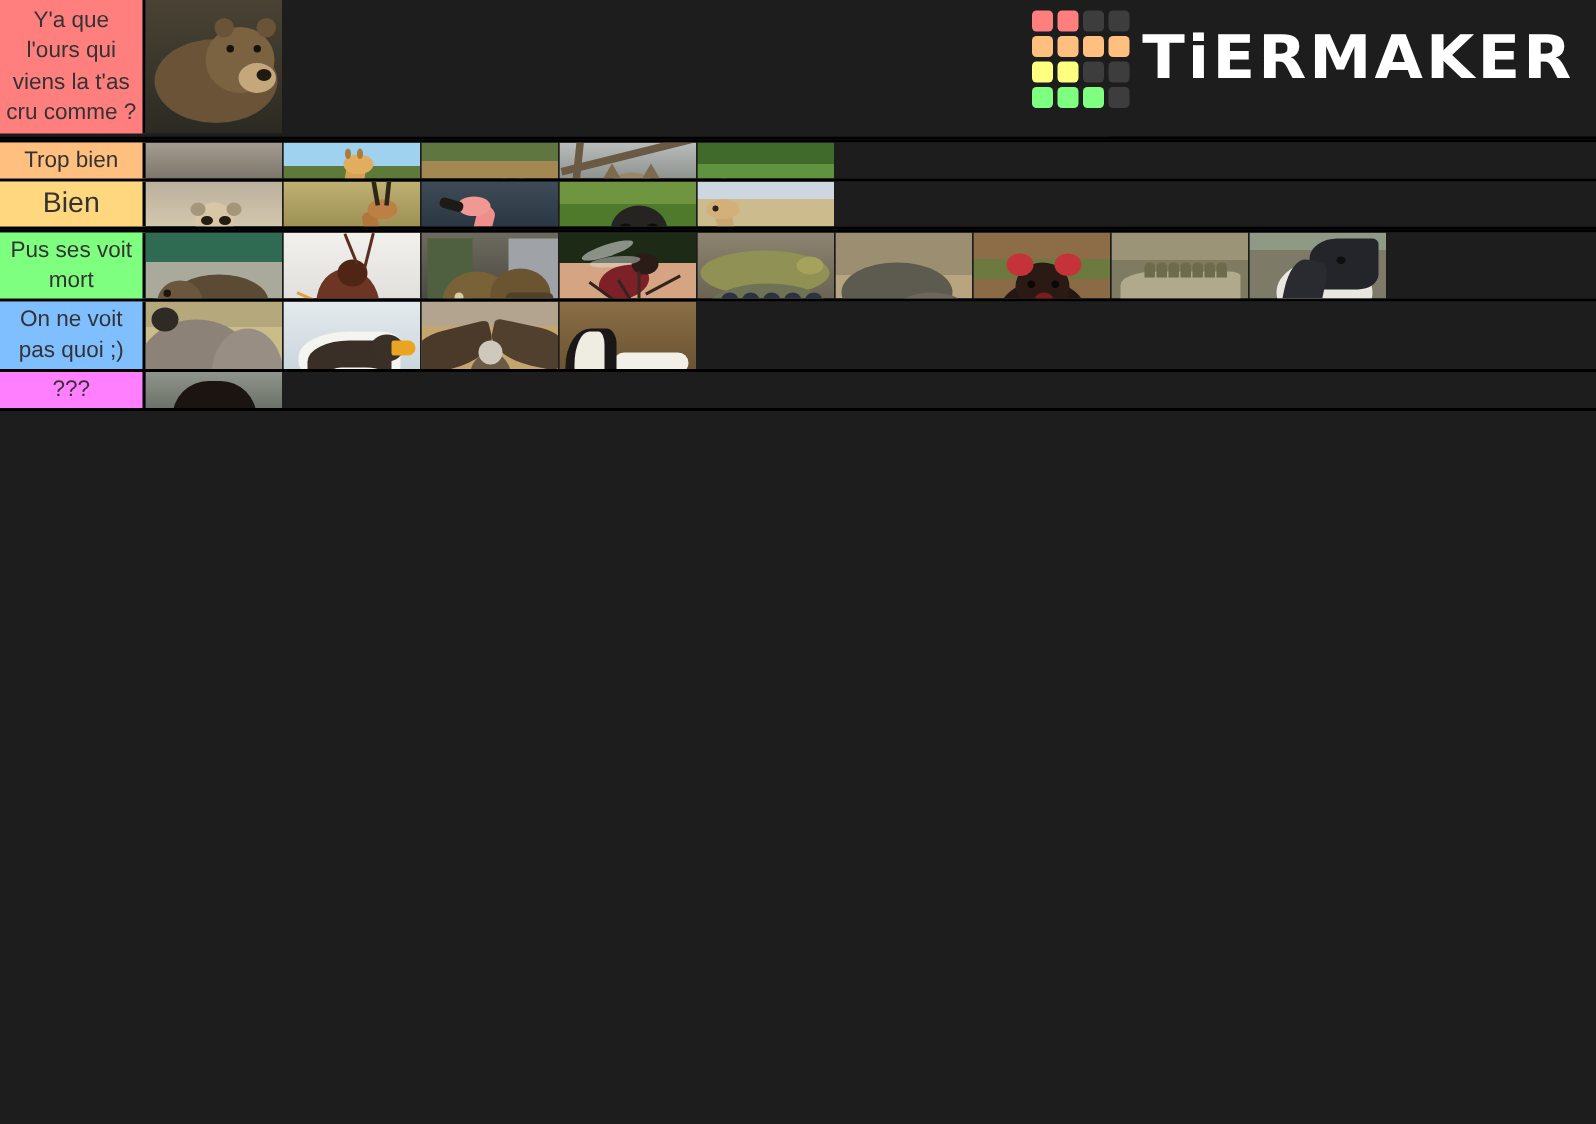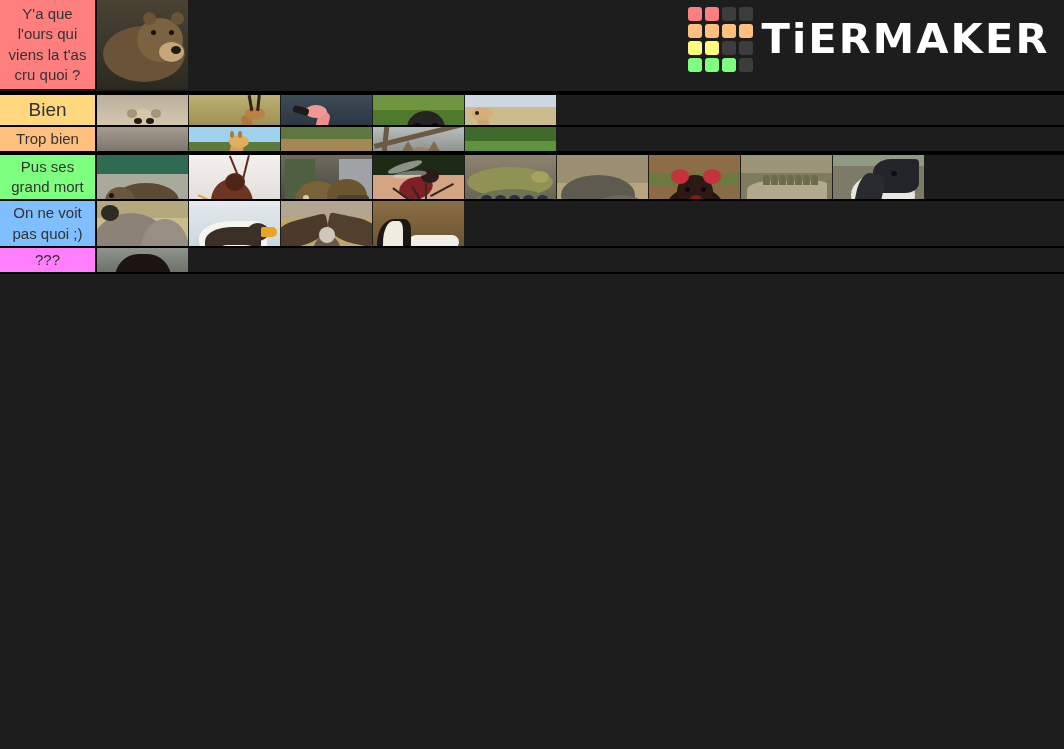--- a/index.html
+++ b/index.html
@@ -99,21 +99,21 @@
   .e  { border-radius: 50%; }
 </style>
 </head>
 <body>
 
 <div id="app">
 
   <div class="header-row">
     <div id="header-tier">
         <div class="tier-row" style="border-bottom: none; height: 91px; width: 740px; flex: 1 1 0%; position: absolute; left: 0px; top: 0px;">
-          <div class="tier-label" style="background: rgb(255, 127, 127); height: 89px;">Y'a que l'ours qui viens la t'as cru quoi ?</div>
+          <div class="tier-label" style="background: rgb(255, 127, 127); height: 89px;">Y'a que l'ours qui viens la t'as cru comme ?</div>
           <div class="tier-items" style="height: 89px;">
             <div class="item">
               <div class="sh bg" style="background:linear-gradient(#4a4334,#2b2a22)"></div>
               <div class="sh sh e" style="left:6px;top:26px;width:82px;height:56px;background:#6b5338"></div>
               <div class="sh sh e" style="left:40px;top:18px;width:46px;height:44px;background:#7b6241"></div>
               <div class="sh sh e" style="left:46px;top:12px;width:13px;height:13px;background:#6b5338"></div>
               <div class="sh sh e" style="left:74px;top:12px;width:13px;height:13px;background:#6b5338"></div>
               <div class="sh sh e" style="left:62px;top:42px;width:25px;height:20px;background:#c4a87c"></div>
               <div class="sh sh e" style="left:74px;top:46px;width:10px;height:8px;background:#211a12"></div>
               <div class="sh sh e" style="left:54px;top:30px;width:5px;height:5px;background:#17120c"></div>
@@ -221,20 +221,53 @@
             <div class="sh sh e" style="left:6px;top:34px;width:60px;height:52px;background:#c75a1c"></div>
             <div class="sh sh" style="left:10px;top:18px;width:0;height:0;border-left:10px solid transparent;border-right:10px solid transparent;border-bottom:24px solid #a9441a"></div>
             <div class="sh sh" style="left:38px;top:16px;width:0;height:0;border-left:10px solid transparent;border-right:10px solid transparent;border-bottom:24px solid #b84c1b"></div>
             <div class="sh sh e" style="left:44px;top:46px;width:44px;height:26px;background:#e8e5dc"></div>
             <div class="sh sh e" style="left:78px;top:50px;width:12px;height:9px;background:#23201c"></div>
             <div class="sh sh e" style="left:46px;top:38px;width:11px;height:8px;background:#2d2419"></div>
           </div>
         </div>
       </div>
       <div class="tier-row">
+        <div class="tier-label" style="background: rgb(255, 191, 127);">Trop bien</div>
+        <div class="tier-items">
+          <div class="item">
+            <div class="sh bg" style="background:linear-gradient(#a49c90,#7d766c)"></div>
+            <div class="sh sh e" style="left:10px;top:24px;width:72px;height:64px;background:#3c332b"></div>
+          </div>
+          <div class="item">
+            <div class="sh bg" style="background:linear-gradient(#9fd2ef 0 64%,#5e7a3a 64%)"></div>
+            <div class="sh sh" style="left:40px;top:14px;width:13px;height:34px;background:#d7a353;border-radius:5px;transform:rotate(8deg)"></div>
+            <div class="sh sh e" style="left:40px;top:8px;width:20px;height:13px;background:#e0ae5e"></div>
+            <div class="sh sh e" style="left:41px;top:4px;width:4px;height:7px;background:#a87c3a"></div>
+            <div class="sh sh e" style="left:49px;top:4px;width:4px;height:7px;background:#a87c3a"></div>
+          </div>
+          <div class="item">
+            <div class="sh bg" style="background:linear-gradient(#5f7641 0 52%,#a38853 52%)"></div>
+            <div class="sh sh e" style="left:48px;top:24px;width:38px;height:36px;background:#9a8f83"></div>
+            <div class="sh sh e" style="left:44px;top:24px;width:22px;height:30px;background:#837a6e"></div>
+          </div>
+          <div class="item">
+            <div class="sh bg" style="background:linear-gradient(#b9bdbb,#8e9390)"></div>
+            <div class="sh sh" style="left:0;top:6px;width:100%;height:5px;background:#6a5a44;transform:rotate(-14deg)"></div>
+            <div class="sh sh" style="left:10px;top:0;width:5px;height:100%;background:#6a5a44;transform:rotate(6deg)"></div>
+            <div class="sh sh e" style="left:30px;top:20px;width:36px;height:30px;background:#9c8564"></div>
+            <div class="sh sh" style="left:28px;top:14px;width:0;height:0;border-left:7px solid transparent;border-right:7px solid transparent;border-bottom:12px solid #7e6a4c"></div>
+            <div class="sh sh" style="left:54px;top:14px;width:0;height:0;border-left:7px solid transparent;border-right:7px solid transparent;border-bottom:12px solid #7e6a4c"></div>
+          </div>
+          <div class="item">
+            <div class="sh bg" style="background:linear-gradient(#3f6a2c 0 60%,#5f9340 60%)"></div>
+            <div class="sh sh e" style="left:4px;top:24px;width:28px;height:28px;background:#e5a03d"></div>
+          </div>
+        </div>
+      </div>
+      <div class="tier-row">
         <div class="tier-label sz-lg" style="background: rgb(255, 215, 127);">Bien</div>
         <div class="tier-items">
           <div class="item">
             <div class="sh bg" style="background:linear-gradient(#bbb09c,#d3c7ad)"></div>
             <div class="sh sh e" style="left:30px;top:28px;width:34px;height:54px;background:#c9b896"></div>
             <div class="sh sh e" style="left:33px;top:14px;width:26px;height:26px;background:#d8c7a4"></div>
             <div class="sh sh e" style="left:30px;top:14px;width:10px;height:9px;background:#a5957a"></div>
             <div class="sh sh e" style="left:54px;top:14px;width:10px;height:9px;background:#a5957a"></div>
             <div class="sh sh e" style="left:37px;top:23px;width:8px;height:6px;background:#241c13"></div>
             <div class="sh sh e" style="left:49px;top:23px;width:8px;height:6px;background:#241c13"></div>
@@ -256,53 +289,20 @@
             <div class="sh bg" style="background:linear-gradient(#6f9540 0 50%,#4f7a2c 50%)"></div>
             <div class="sh sh e" style="left:34px;top:16px;width:38px;height:34px;background:#262422"></div>
             <div class="sh sh e" style="left:40px;top:28px;width:8px;height:6px;background:#0f0d0c"></div>
             <div class="sh sh e" style="left:58px;top:28px;width:8px;height:6px;background:#0f0d0c"></div>
           </div>
           <div class="item">
             <div class="sh bg" style="background:linear-gradient(#cdd7e1 0 40%,#cbbb8d 40%)"></div>
             <div class="sh sh" style="left:14px;top:18px;width:11px;height:30px;background:#c9a770;border-radius:5px;transform:rotate(-12deg)"></div>
             <div class="sh sh e" style="left:6px;top:12px;width:22px;height:13px;background:#d3b07a"></div>
             <div class="sh sh e" style="left:10px;top:16px;width:4px;height:4px;background:#2b2317"></div>
-          </div>
-        </div>
-      </div>
-      <div class="tier-row">
-        <div class="tier-label" style="background: rgb(255, 191, 127);">Trop bien</div>
-        <div class="tier-items">
-          <div class="item">
-            <div class="sh bg" style="background:linear-gradient(#a49c90,#7d766c)"></div>
-            <div class="sh sh e" style="left:10px;top:24px;width:72px;height:64px;background:#3c332b"></div>
-          </div>
-          <div class="item">
-            <div class="sh bg" style="background:linear-gradient(#9fd2ef 0 64%,#5e7a3a 64%)"></div>
-            <div class="sh sh" style="left:40px;top:14px;width:13px;height:34px;background:#d7a353;border-radius:5px;transform:rotate(8deg)"></div>
-            <div class="sh sh e" style="left:40px;top:8px;width:20px;height:13px;background:#e0ae5e"></div>
-            <div class="sh sh e" style="left:41px;top:4px;width:4px;height:7px;background:#a87c3a"></div>
-            <div class="sh sh e" style="left:49px;top:4px;width:4px;height:7px;background:#a87c3a"></div>
-          </div>
-          <div class="item">
-            <div class="sh bg" style="background:linear-gradient(#5f7641 0 52%,#a38853 52%)"></div>
-            <div class="sh sh e" style="left:48px;top:24px;width:38px;height:36px;background:#9a8f83"></div>
-            <div class="sh sh e" style="left:44px;top:24px;width:22px;height:30px;background:#837a6e"></div>
-          </div>
-          <div class="item">
-            <div class="sh bg" style="background:linear-gradient(#b9bdbb,#8e9390)"></div>
-            <div class="sh sh" style="left:0;top:6px;width:100%;height:5px;background:#6a5a44;transform:rotate(-14deg)"></div>
-            <div class="sh sh" style="left:10px;top:0;width:5px;height:100%;background:#6a5a44;transform:rotate(6deg)"></div>
-            <div class="sh sh e" style="left:30px;top:20px;width:36px;height:30px;background:#9c8564"></div>
-            <div class="sh sh" style="left:28px;top:14px;width:0;height:0;border-left:7px solid transparent;border-right:7px solid transparent;border-bottom:12px solid #7e6a4c"></div>
-            <div class="sh sh" style="left:54px;top:14px;width:0;height:0;border-left:7px solid transparent;border-right:7px solid transparent;border-bottom:12px solid #7e6a4c"></div>
-          </div>
-          <div class="item">
-            <div class="sh bg" style="background:linear-gradient(#3f6a2c 0 60%,#5f9340 60%)"></div>
-            <div class="sh sh e" style="left:4px;top:24px;width:28px;height:28px;background:#e5a03d"></div>
           </div>
         </div>
       </div>
       <div class="tier-row">
         <div class="tier-items">
           <div class="item">
             <div class="sh bg" style="background:repeating-linear-gradient(-18deg,#2f6cc4 0 7px,#e9f1fa 7px 14px)"></div>
             <div class="sh sh e" style="left:-4px;top:28px;width:86px;height:46px;background:#16181a"></div>
             <div class="sh sh" style="left:-2px;top:58px;width:48px;height:28px;background:#efe7dd;border-radius:40% 60% 10% 10%"></div>
             <div class="sh sh" style="left:6px;top:58px;width:40px;height:7px;background:#16181a"></div>
@@ -368,21 +368,21 @@
             <div class="sh sh e" style="left:6px;top:18px;width:82px;height:66px;background:#6b6256"></div>
             <div class="sh sh e" style="left:26px;top:32px;width:48px;height:40px;background:#7d7365"></div>
             <div class="sh sh e" style="left:50px;top:34px;width:11px;height:9px;background:#2a231a"></div>
             <div class="sh sh" style="left:18px;top:56px;width:34px;height:24px;background:#b98f6b;border-radius:40% 40% 20% 20%"></div>
             <div class="sh sh" style="left:22px;top:60px;width:26px;height:8px;background:#f3ece0;border-radius:4px"></div>
             <div class="sh sh e" style="left:10px;top:44px;width:16px;height:12px;background:#5d5649"></div>
           </div>
         </div>
       </div>
       <div class="tier-row">
-        <div class="tier-label" style="background: rgb(127, 255, 127);">Pus ses grand mort</div>
+        <div class="tier-label" style="background: rgb(127, 255, 127);">Pus ses voit mort</div>
         <div class="tier-items">
           <div class="item">
             <div class="sh bg" style="background:linear-gradient(#2f6b52 0 44%,#a9aa9c 44%)"></div>
             <div class="sh sh e" style="left:16px;top:28px;width:66px;height:36px;background:#5b4a34"></div>
             <div class="sh sh e" style="left:8px;top:32px;width:30px;height:28px;background:#6a573e"></div>
             <div class="sh sh e" style="left:12px;top:38px;width:5px;height:5px;background:#1c160e"></div>
             <div class="sh sh" style="left:4px;top:44px;width:12px;height:7px;background:#f0e2b8;border-radius:2px"></div>
           </div>
           <div class="item">
             <div class="sh bg" style="background:linear-gradient(#f2f0ec,#e2e0dc)"></div>

